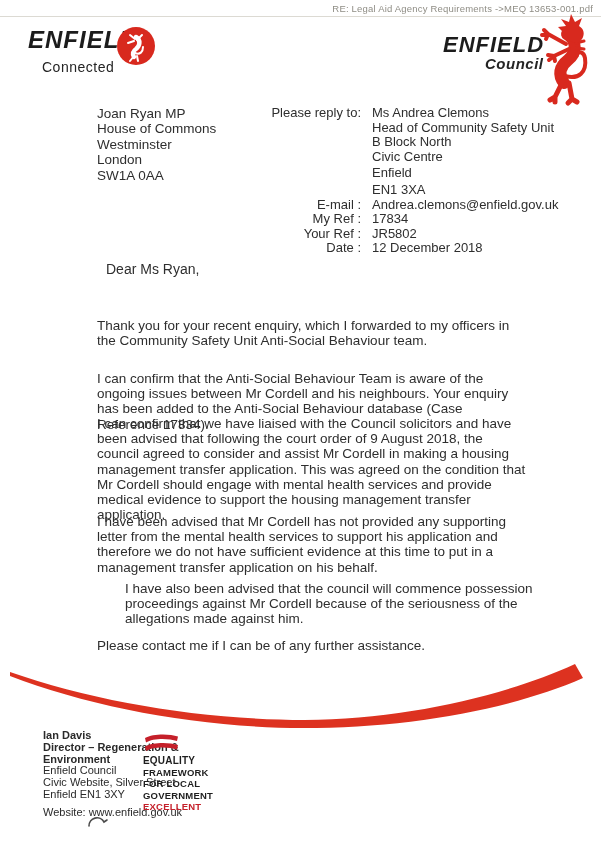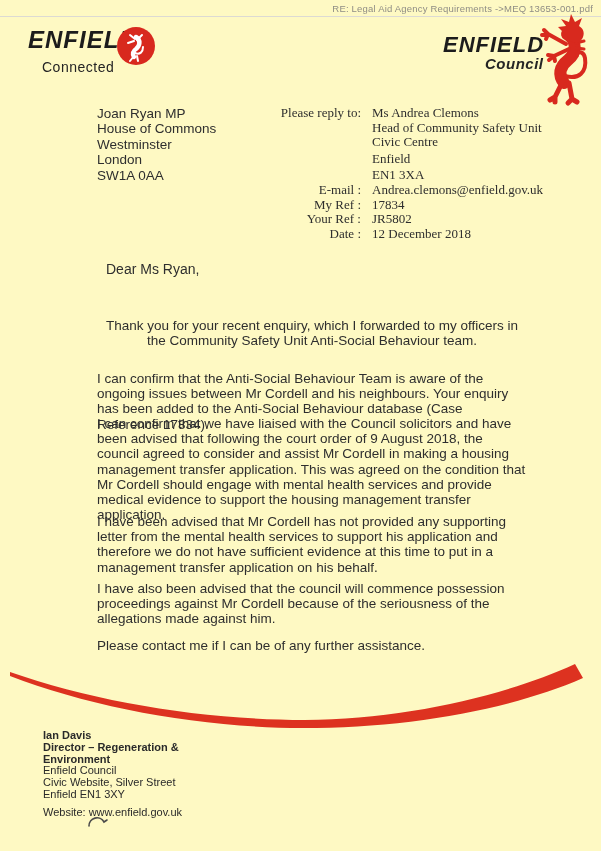--- a/index.html
+++ b/index.html
@@ -1,21 +1,21 @@
 <!DOCTYPE html>
 <html><head>
 <meta charset="utf-8">
 <style>
   * { margin:0; padding:0; box-sizing:border-box; }
   html,body { background:#e8e6e0; }
   .page {
     position:relative;
     width:601px; height:851px;
     margin:0 auto;
-    background:#fef9c3;
+    background:#ffffff;
     font-family:"Liberation Sans", sans-serif;
     color:#2e2e2e;
     overflow:hidden;
   }
 
   
   .file-header {
     position:absolute; top:3px; right:8px;
     font-size:9.5px; color:#8f8d85; letter-spacing:.2px;
   }
@@ -49,37 +49,37 @@
     position:absolute; left:55px; top:37px;
     font-style:italic; font-size:15px; color:#242424; letter-spacing:.5px;font-weight:bold;
   }
   .dragon { position:absolute; right:2px; top:-6px; }
 
   
   .recipient { position:absolute; left:97px; top:106px; font-size:13.5px; line-height:15.4px; }
 
   
   .reply-block { position:absolute; left:260px; top:106px; font-size:13px; }
-  .rb-row { display:flex; line-height:14.6px;font-family:Liberation Serif, serif; }
+  .rb-row { display:flex; line-height:14.6px; }
   .rb-row.sp { margin-top:2px; }
   .rb-label { width:112px; text-align:right; padding-right:11px; flex:none; }
   .rb-value { white-space:nowrap; }
 
   
   .salutation { position:absolute; left:106px; top:261px; font-size:14px; }
   .subject {
     position:absolute; left:97px; top:289px; font-size:13.5px; font-weight:bold;
     text-decoration:underline;
   }
   .para { position:absolute; left:97px; width:430px; font-size:13.5px; line-height:15.2px; }
-  .p1 { top:318px;text-align:center; }
+  .p1 { top:318px; }
   .p2 { top:371px; }
   .p3 { top:416px; }
   .p4 { top:514px; }
-  .p5 { top:581px; }
+  .p5 { top:581px;margin-left:28px; }
   .p6 { top:638px; }
 
   
   .swoosh { position:absolute; left:5px; top:658px; }
 
   
   .signature { position:absolute; left:17px; top:730px; font-size:11px; line-height:11.8px; color:#2a2a2a;margin-left:26px; }
   .sig-bold { font-weight:bold; }
   .sig-website { margin-top:6px; }
   .arc-mark { position:absolute; left:86px; top:814px; }
@@ -142,20 +142,24 @@
     <div class="rb-row">
       <span class="rb-label">Please reply to:</span>
       <span class="rb-value">Ms Andrea Clemons</span>
     </div>
     <div class="rb-row">
       <span class="rb-label"></span>
       <span class="rb-value">Head of Community Safety Unit</span>
     </div>
     <div class="rb-row">
       <span class="rb-label"></span>
+      <span class="rb-value">B Block North</span>
+    </div>
+    <div class="rb-row">
+      <span class="rb-label"></span>
       <span class="rb-value">Civic Centre</span>
     </div>
     <div class="rb-row sp">
       <span class="rb-label"></span>
       <span class="rb-value">Enfield</span>
     </div>
     <div class="rb-row sp">
       <span class="rb-label"></span>
       <span class="rb-value">EN1 3XA</span>
     </div>
@@ -196,14 +200,25 @@
     <div>Enfield Council</div>
     <div>Civic Website, Silver Street</div>
     <div>Enfield EN1 3XY</div>
     <div class="sig-website">Website: www.enfield.gov.uk</div>
   </div>
 
   <svg class="arc-mark" width="24" height="14" viewBox="0 0 24 14">
     <path d="M3,12 A8,8 0 0 1 18,8 l3,-2" fill="none" stroke="#4a4a4a" stroke-width="1.6" stroke-linecap="round"></path>
   </svg>
 
+  <div class="equality">
+    <svg class="eq-flag" width="37" height="19" viewBox="0 0 37 19">
+      <path d="M2,6 C10,1.5 26,1.5 35,4.5 L34,9 C25,6 10,6 3,10.5 Z" fill="#c5202a"></path>
+      <path d="M2,14.5 C10,10 26,10 35,13 L34,17.5 C25,14.5 10,14.5 3,19 Z" fill="#c5202a"></path>
+    </svg>
+    <div class="eq-line first">EQUALITY</div>
+    <div class="eq-line">FRAMEWORK</div>
+    <div class="eq-line">FOR LOCAL</div>
+    <div class="eq-line">GOVERNMENT</div>
+    <div class="eq-rating">EXCELLENT</div>
+  </div>
 
 </div>
 
 </body></html>

